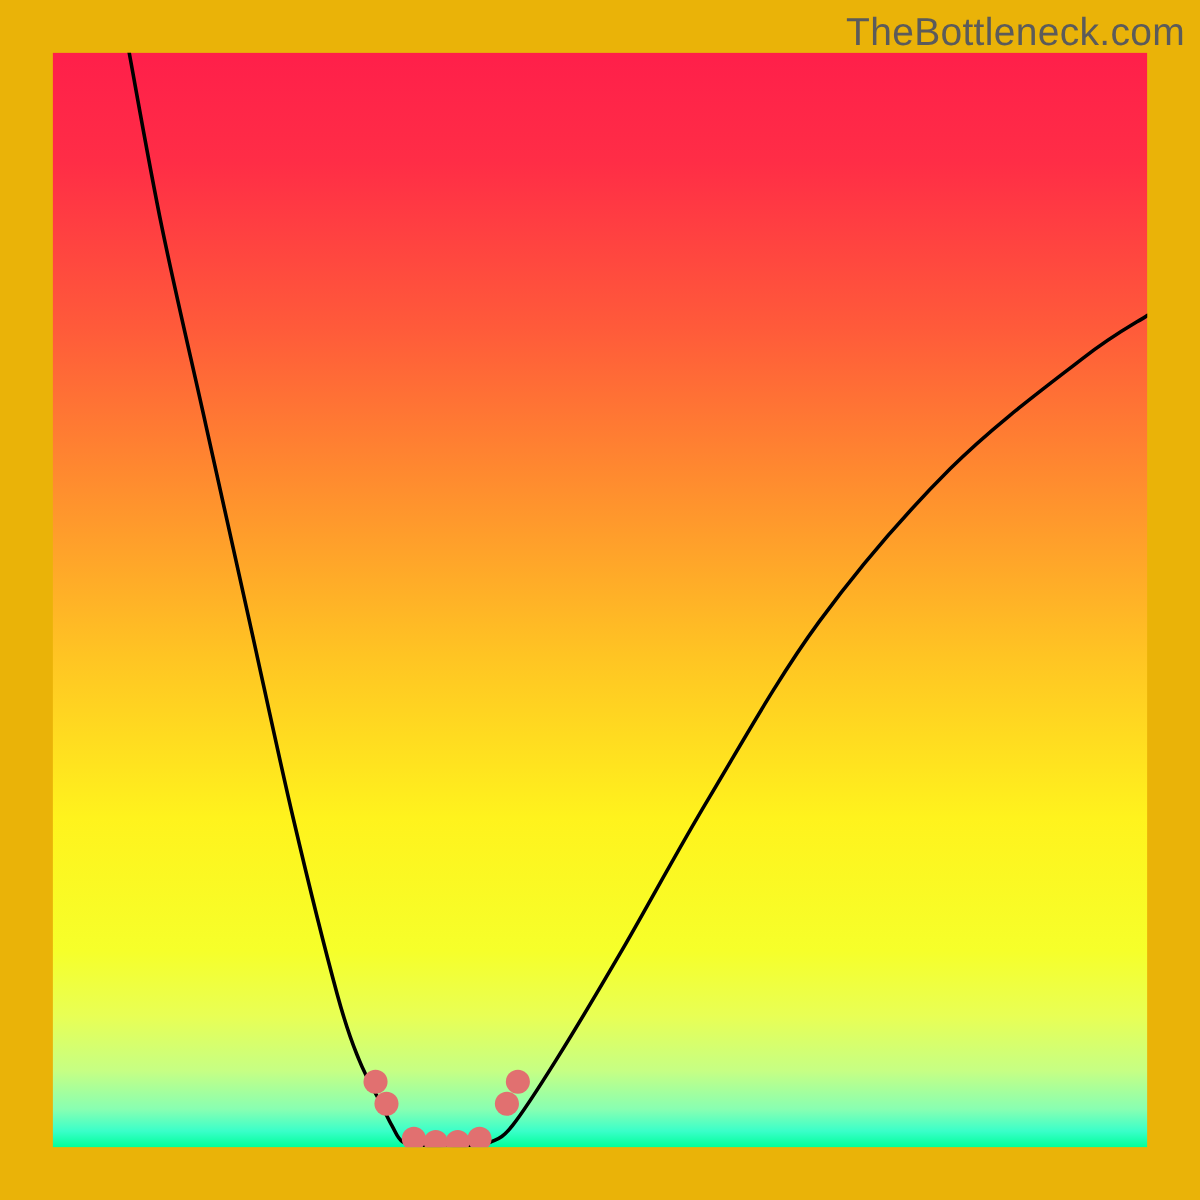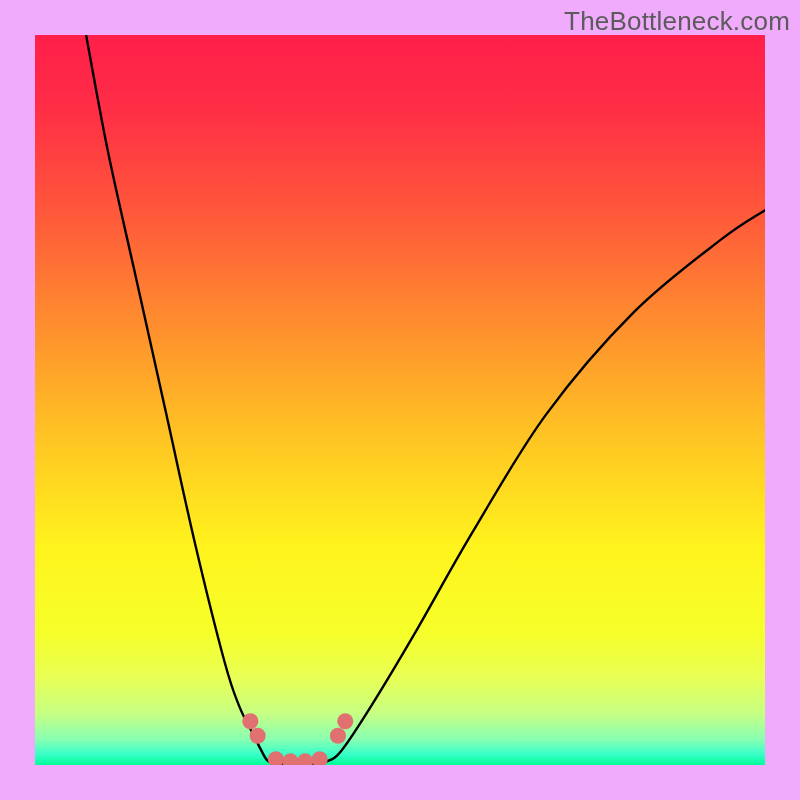--- a/index.html
+++ b/index.html
@@ -10,21 +10,21 @@
     background: #000;
     overflow: hidden;
     font-family: Arial, Helvetica, sans-serif;
   }
   .frame {
     position: absolute;
     left: 0;
     top: 0;
     width: 800px;
     height: 800px;
-    background: #f0abfc;
+    background: #eab308;
   }
   .plot-area {
     position: absolute;
     left: 35px;
     top: 35px;
     width: 730px;
     height: 730px;
     overflow: hidden;
   }
   .gradient {

